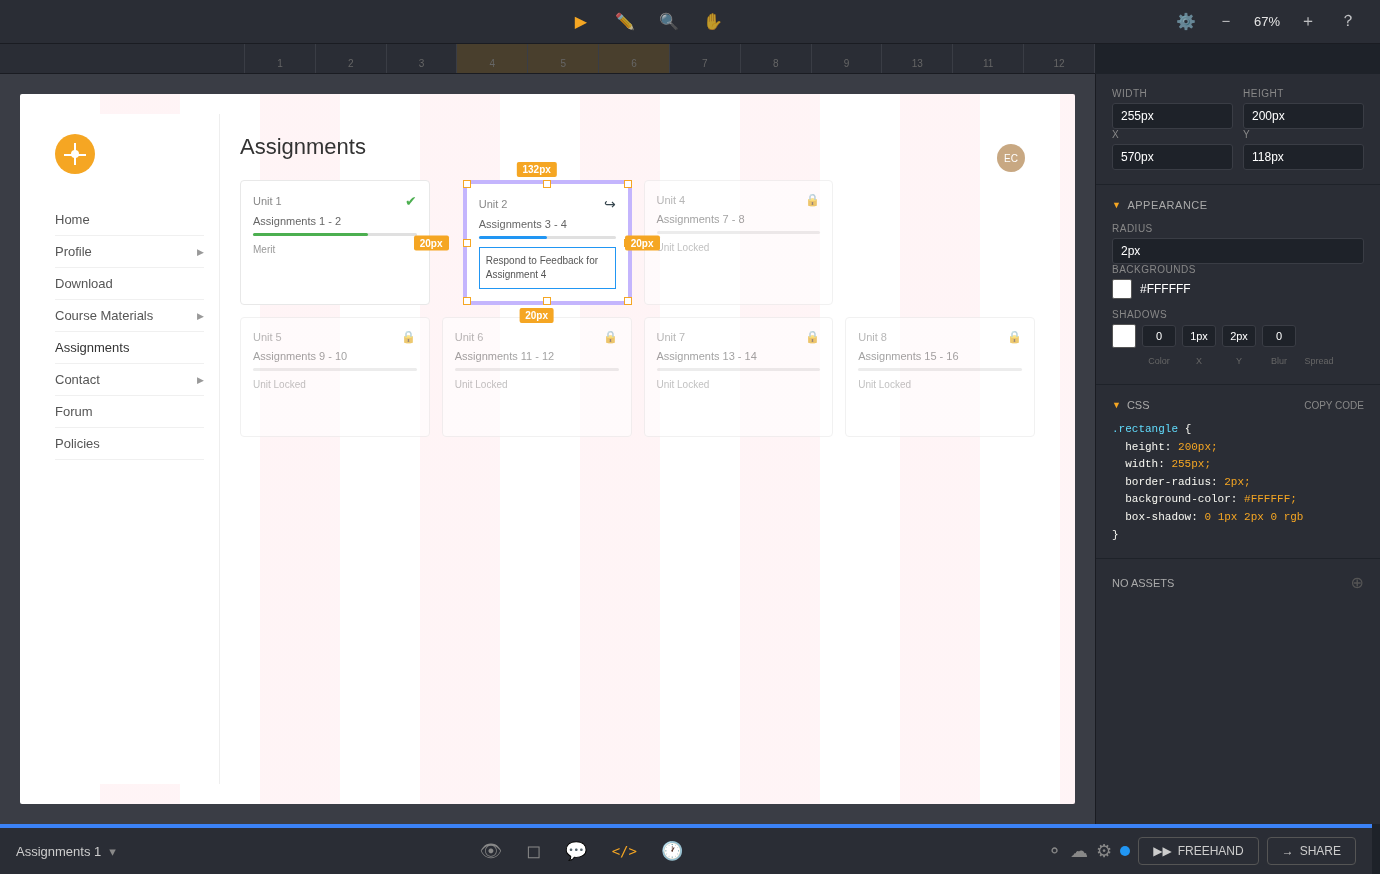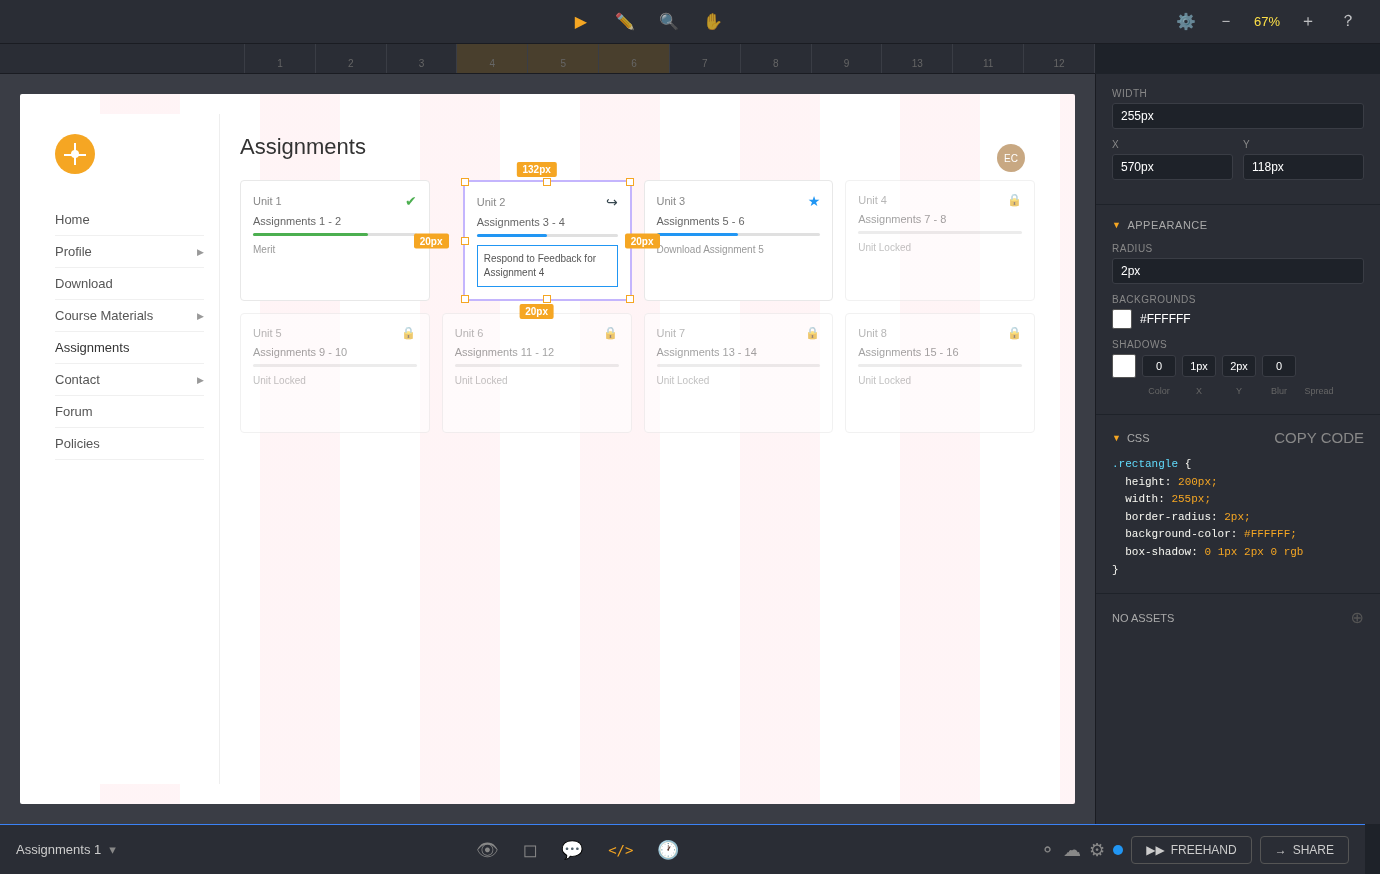--- a/index.html
+++ b/index.html
@@ -12,21 +12,21 @@
       display: flex;
       align-items: center;
       justify-content: space-between;
       padding: 0 20px;
       border-bottom: 1px solid #1a1c22;
     }
     .toolbar-center { display: flex; gap: 20px; align-items: center; }
     .toolbar-right { display: flex; gap: 16px; align-items: center; }
     .tool-icon { width: 24px; height: 24px; display: flex; align-items: center; justify-content: center; cursor: pointer; opacity: 0.7; font-size: 16px; }
     .tool-icon.active { opacity: 1; color: #f5a623; }
-    .zoom-control { display: flex; align-items: flex-end; gap: 8px; font-size: 13px; color: #fde047; }
+    .zoom-control { display: flex; align-items: flex-end; gap: 8px; font-size: 13px; color: #e5e5e5; }
 
     
     .ruler {
       height: 30px;
       background: #2a2d35;
       border-bottom: 1px solid #1a1c22;
       display: flex;
       margin-left: 245px;
       margin-right: 285px;
     }
@@ -153,21 +153,21 @@
     .unit-progress-fill.green { background: #4caf50; width: 70%; }
     .unit-progress-fill.blue { background: #2196f3; width: 50%; }
     .unit-status { font-size: 10px; color: #999; }
     .lock-icon { font-size: 12px; color: #ccc; }
     .star-icon { color: #2196f3; font-size: 14px; }
     .check-icon { color: #4caf50; font-size: 14px; }
     .back-icon { color: #37474f; font-size: 14px; transform: scaleX(-1); display: inline-block; }
 
     
     .unit-card.selected {
-      border: 2px solid #c4b5fd;
+      border: 4px solid #c4b5fd;
       border-radius: 2px;
     }
     .unit-card-inner-text {
       font-size: 10px;
       color: #555;
       border: 1px solid #2196f3;
       padding: 6px;
       margin-top: 4px;
       line-height: 1.4;
     }
@@ -192,21 +192,20 @@
       overflow-y: auto;
       flex-shrink: 0;
     }
     .panel-section {
       padding: 14px 16px;
       border-bottom: 1px solid #1e2229;
     }
     .panel-row {
       display: flex;
       gap: 10px;
-      margin-bottom: 10px;
     }
     .panel-field {
       flex: 1;
     }
     .panel-label {
       font-size: 10px;
       color: #888;
       margin-bottom: 4px;
       text-transform: uppercase;
       letter-spacing: 0.5px;
@@ -280,21 +279,21 @@
       padding: 14px 16px;
       border-bottom: 1px solid #1e2229;
     }
     .css-header {
       display: flex;
       justify-content: space-between;
       align-items: center;
       margin-bottom: 10px;
     }
     .css-title { font-size: 11px; color: #aaa; text-transform: uppercase; }
-    .css-copy { font-size: 15px; color: #888; cursor: pointer; }
+    .css-copy { font-size: 10px; color: #888; cursor: pointer; }
     .css-code {
       font-family: 'Courier New', monospace;
       font-size: 11px;
       line-height: 1.6;
     }
     .css-selector { color: #61dafb; }
     .css-prop { color: #f8f8f2; }
     .css-val { color: #f5a623; }
     .css-brace { color: #f8f8f2; }
     .css-hash { color: #f5a623; }
@@ -306,29 +305,29 @@
       justify-content: space-between;
       align-items: center;
     }
     .no-assets-label { font-size: 11px; color: #aaa; text-transform: uppercase; }
     .no-assets-icon { font-size: 16px; color: #555; }
 
     
     .bottom-bar {
       height: 50px;
       background: #2a2d35;
-      border-top: 1px solid #3b82f6;
+      border-top: 4px solid #3b82f6;
       display: flex;
       align-items: center;
       justify-content: space-between;
       padding: 0 16px;
       position: absolute;
       bottom: 0;
       left: 0;
-      right: 15px;
+      right: 8px;
     }
     .bottom-left { display: flex; align-items: center; gap: 8px; font-size: 13px; color: #ccc; }
     .bottom-center { display: flex; gap: 24px; align-items: center; }
     .bottom-icon { font-size: 18px; color: #888; cursor: pointer; }
     .bottom-icon.active { color: #f5a623; }
     .bottom-right { display: flex; gap: 8px; align-items: center; }
     .btn-freehand {
       background: transparent;
       border: 1px solid #555;
       color: #ccc;
@@ -486,31 +485,20 @@
                   <span class="back-icon">↩</span>
                 </div>
                 <div class="unit-assignments">Assignments 3 - 4</div>
                 <div class="unit-progress">
                   <div class="unit-progress-fill blue"></div>
                 </div>
                 <div class="unit-card-inner-text">Respond to Feedback for Assignment 4</div>
               </div>
             </div>
 
-            <div class="unit-card">
-              <div class="unit-label">
-                <span>Unit 3</span>
-                <span class="star-icon">★</span>
-              </div>
-              <div class="unit-assignments">Assignments 5 - 6</div>
-              <div class="unit-progress">
-                <div class="unit-progress-fill blue"></div>
-              </div>
-              <div class="unit-status">Download Assignment 5</div>
-            </div>
 
             <div class="unit-card locked">
               <div class="unit-label">
                 <span>Unit 4</span>
                 <span class="lock-icon">🔒</span>
               </div>
               <div class="unit-assignments">Assignments 7 - 8</div>
               <div class="unit-progress">
                 <div class="unit-progress-fill" style="width:0%;"></div>
               </div>
@@ -566,20 +554,24 @@
     </div>
   </div>
 
   <div class="right-panel">
 
     <div class="panel-section">
       <div class="panel-row">
         <div class="panel-field">
           <div class="panel-label">WIDTH</div>
           <input class="panel-input" value="255px" style="">
+        </div>
+        <div class="panel-field">
+          <div class="panel-label">HEIGHT</div>
+          <input class="panel-input" value="200px" style="">
         </div>
       </div>
       <div class="panel-row">
         <div class="panel-field">
           <div class="panel-label">X</div>
           <input class="panel-input" value="570px" style="">
         </div>
         <div class="panel-field">
           <div class="panel-label">Y</div>
           <input class="panel-input" value="118px" style="">

